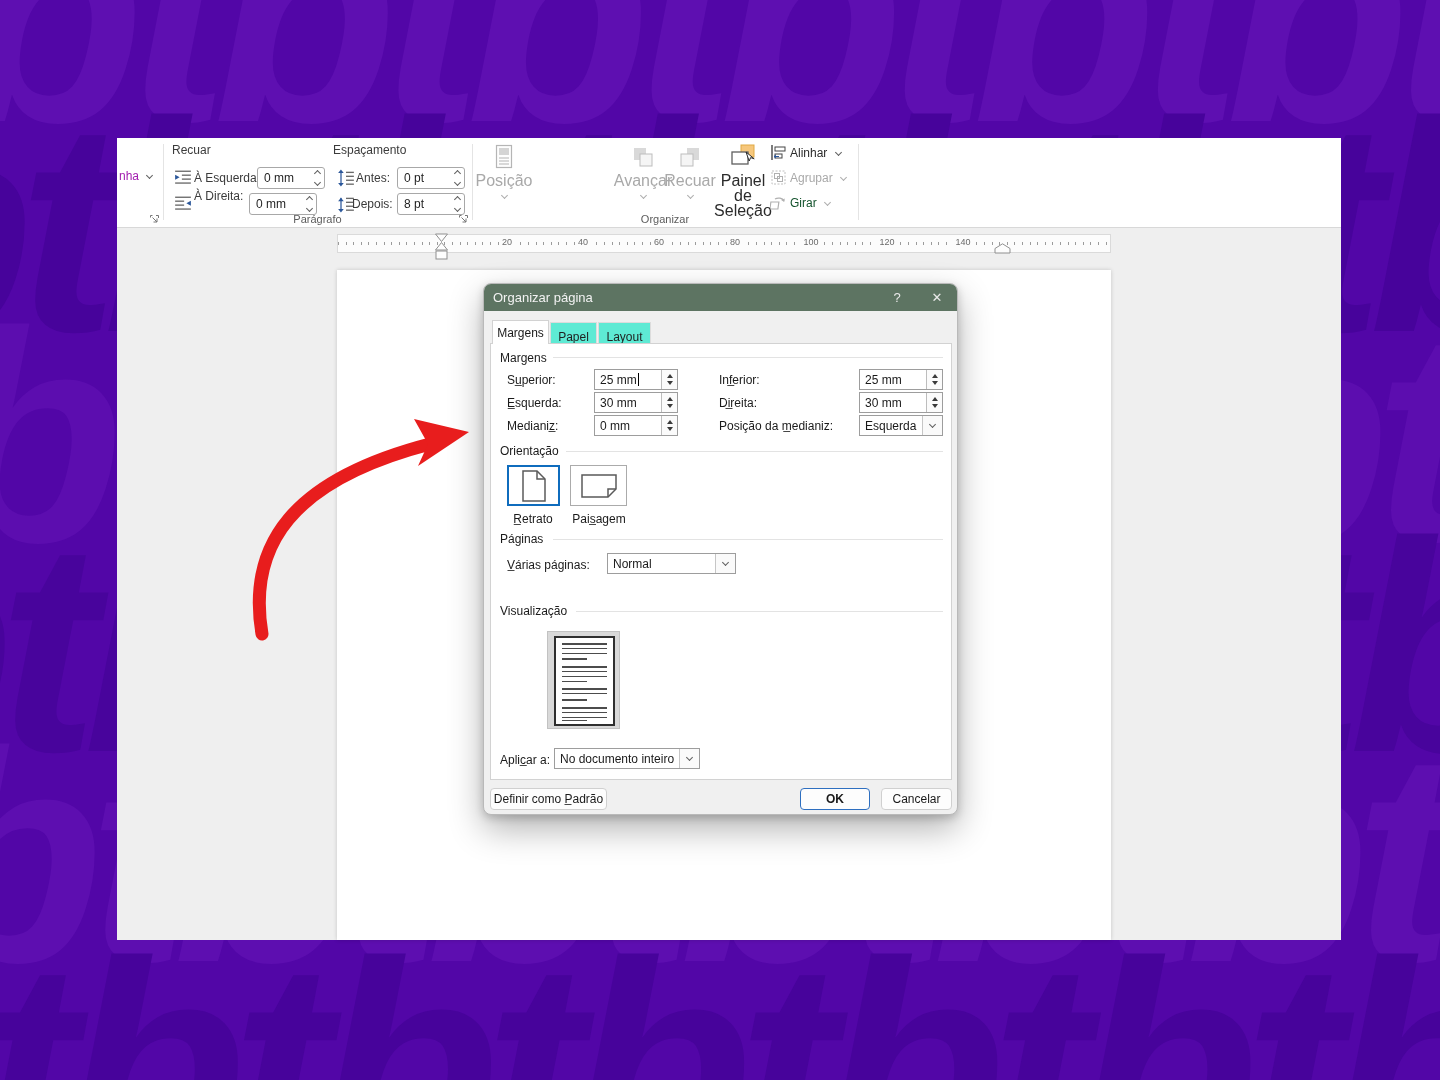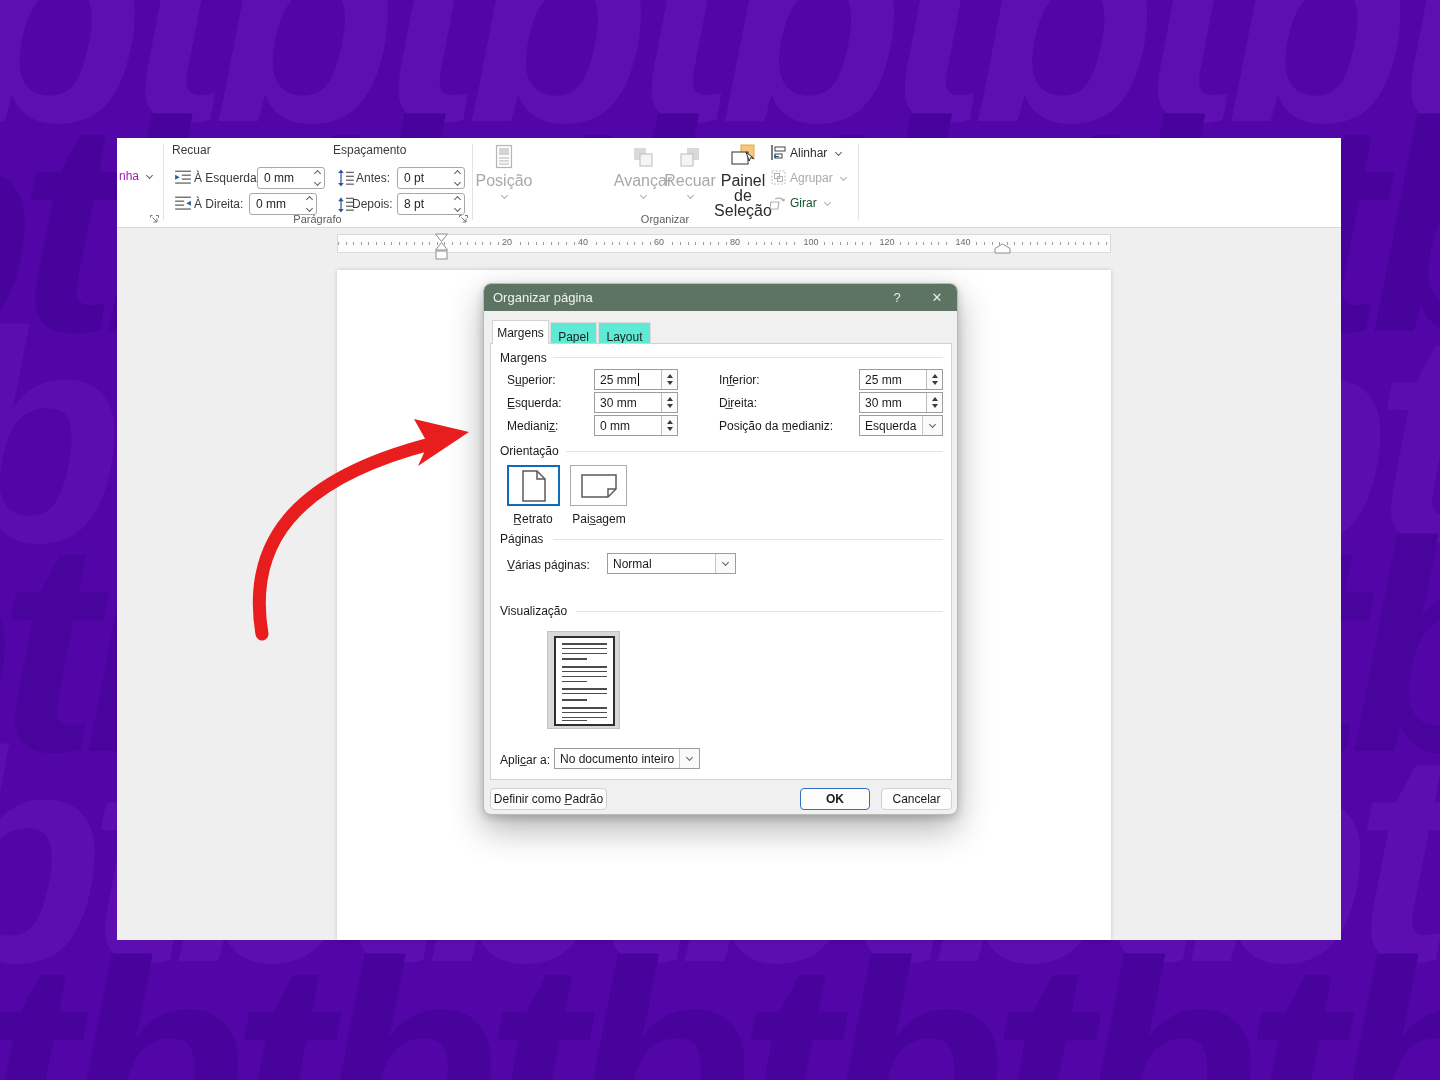--- a/index.html
+++ b/index.html
@@ -131,21 +131,21 @@
 
       <svg class="rib-icon" style="left:57px; top:57px;" viewBox="0 0 16 16">
         <g stroke="#6a6a6a" stroke-width="1.2">
             <line x1="1" y1="2" x2="15" y2="2"></line>
             <line x1="1" y1="5.5" x2="9" y2="5.5"></line>
             <line x1="1" y1="9" x2="9" y2="9"></line>
             <line x1="1" y1="12.5" x2="15" y2="12.5"></line>
           </g>
         <path d="M15 5 l-4 2.3 4 2.3 z" fill="#2b579a"></path>
       </svg>
-      <div class="rib-label" style="left:77px; top:59px;">À Direita:</div>
+      <div class="rib-label" style="left:77px; top:51px;">À Direita:</div>
       <div class="rib-input" style="left:132px; top:55px;">
         <span>0 mm</span>
         <span class="rib-spin">
             <span class="chev up"></span>
             <span class="chev down"></span>
           </span>
       </div>
 
       <div class="rib-heading" style="left:216px; top:5px;">Espaçamento</div>
 

